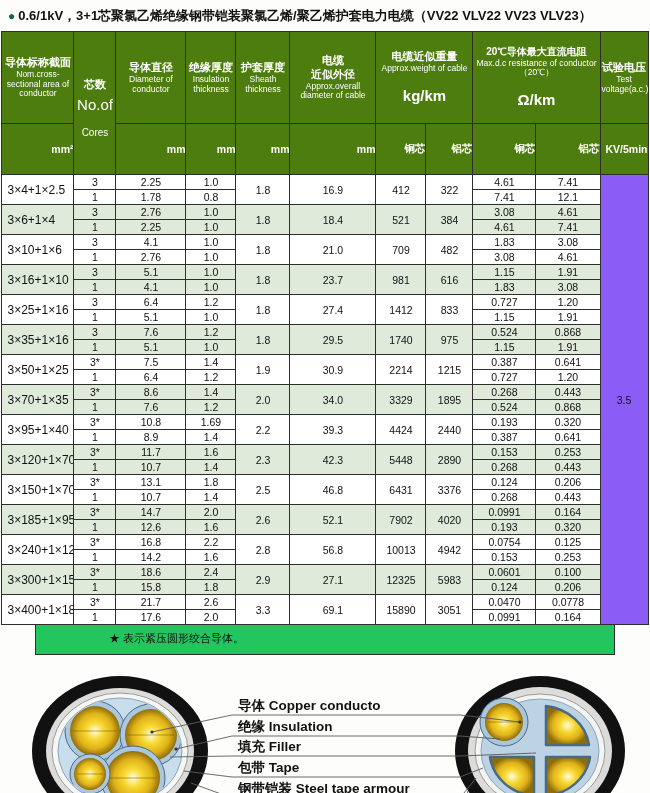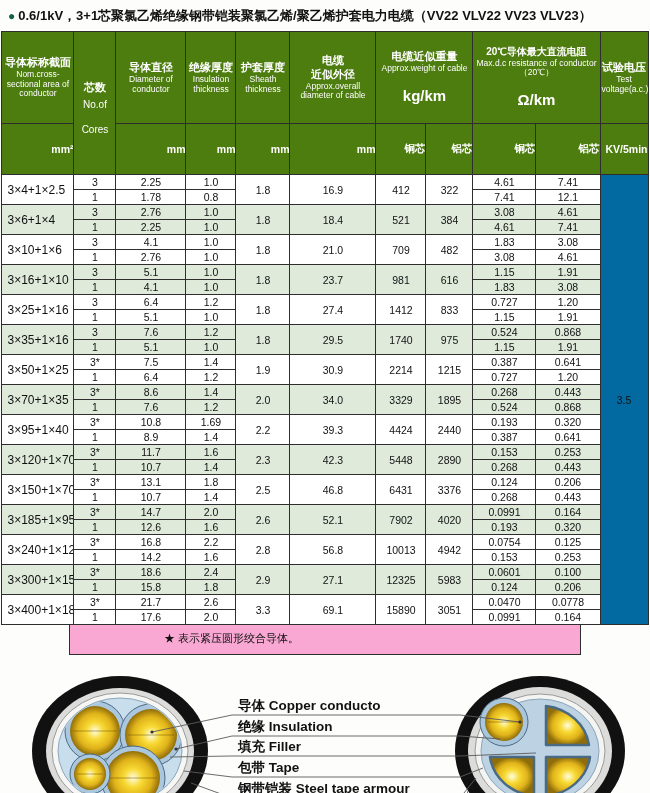--- a/index.html
+++ b/index.html
@@ -13,28 +13,28 @@
   table{border-collapse:collapse;table-layout:fixed;width:646px;margin:1px auto 0;}
   th,td{border:1px solid #2e2e2e;text-align:center;overflow:hidden;padding:0;}
   thead th{background:#4d7c0f;color:#fff;vertical-align:middle;padding:14px 0;}
   .h1 th{height:56px;}
   .zh{display:block;font-size:11px;font-weight:bold;line-height:1.25;}
   .zh.small{font-size:10px;}
   .en{display:block;font-size:8.5px;font-weight:normal;line-height:1.15;padding:0 1px;}
   .unit{display:block;font-size:15px;font-weight:bold;line-height:1.2;margin-top:13px;}
   .h2 th{height:22px;font-size:10.5px;font-weight:bold;text-align:right;}
   .cores-th .zh{margin-top:10px;}
-  .cores-th .en{margin-top:4px;font-size:10px;}
+  .cores-th .en{margin-top:4px;font-size:15px;}
   .cores-th .en2{display:block;font-size:10px;font-weight:normal;margin-top:14px;}
   tbody td{font-size:10.5px;height:14px;line-height:12px;background:#fff;}
   tbody td.size{text-align:left;padding-left:5px;font-size:12px;}
   tbody tr.stripe td{background:#dfeadb;}
-  tbody td.test{background:#0369a1;font-size:10.5px;margin-left:32px;}
+  tbody td.test{background:#8b5cf6;font-size:10.5px;margin-left:32px;}
   
-  .footnote{width:512px;margin:0 auto;border:1px solid #2e2e2e;border-top:none;padding:5px 0 7px 94px;font-size:11px;line-height:1.55;background:#f9a8d4;box-sizing:border-box;}
+  .footnote{width:580px;margin:0 auto;border:1px solid #2e2e2e;border-top:none;padding:5px 0 7px 73px;font-size:11px;line-height:1.55;background:#22c55e;box-sizing:border-box;}
   
   .diagram{position:relative;width:650px;height:170px;margin-top:10px;}
   .diag-label{font-size:13.5px;font-weight:bold;fill:#111;font-family:"Liberation Sans",sans-serif;}
 </style>
 </head>
 <body>
 
 <div class="title">
   <div class="row1"><span class="bullet">●</span><span>0.6/1kV，3+1芯聚氯乙烯绝缘钢带铠装聚氯乙烯/聚乙烯护套电力电缆（VV22  VLV22  VV23  VLV23）</span></div>
 </div>

